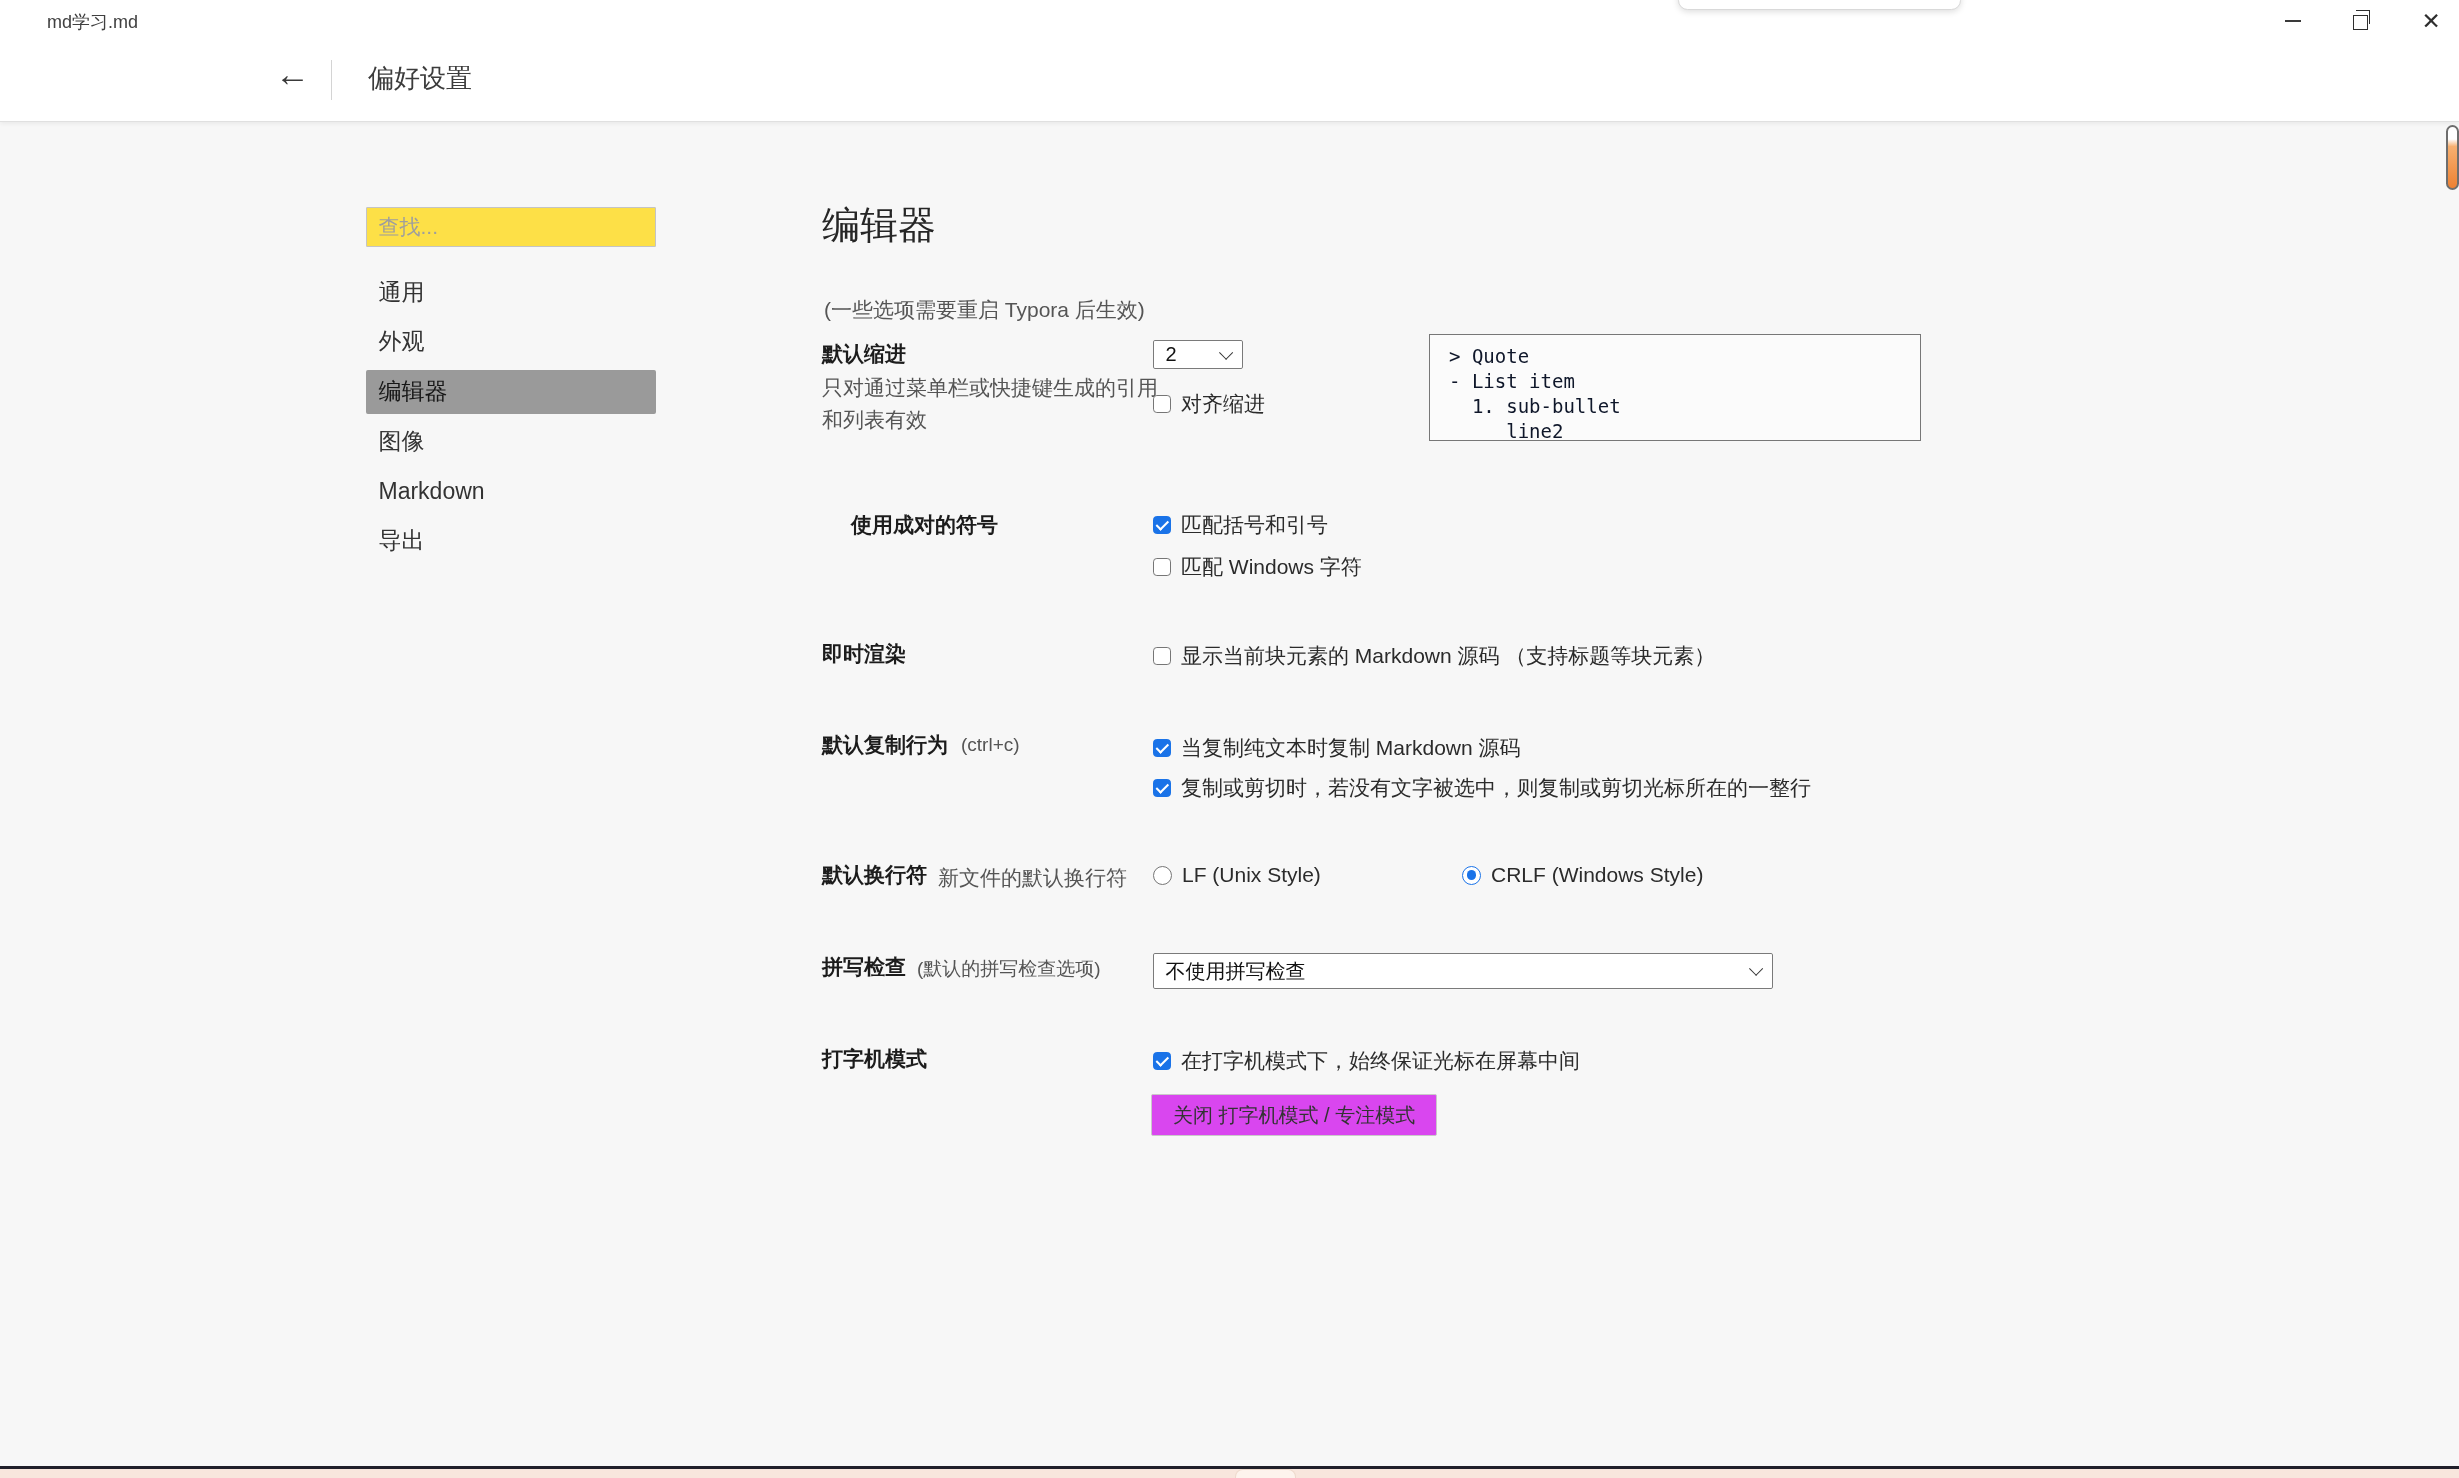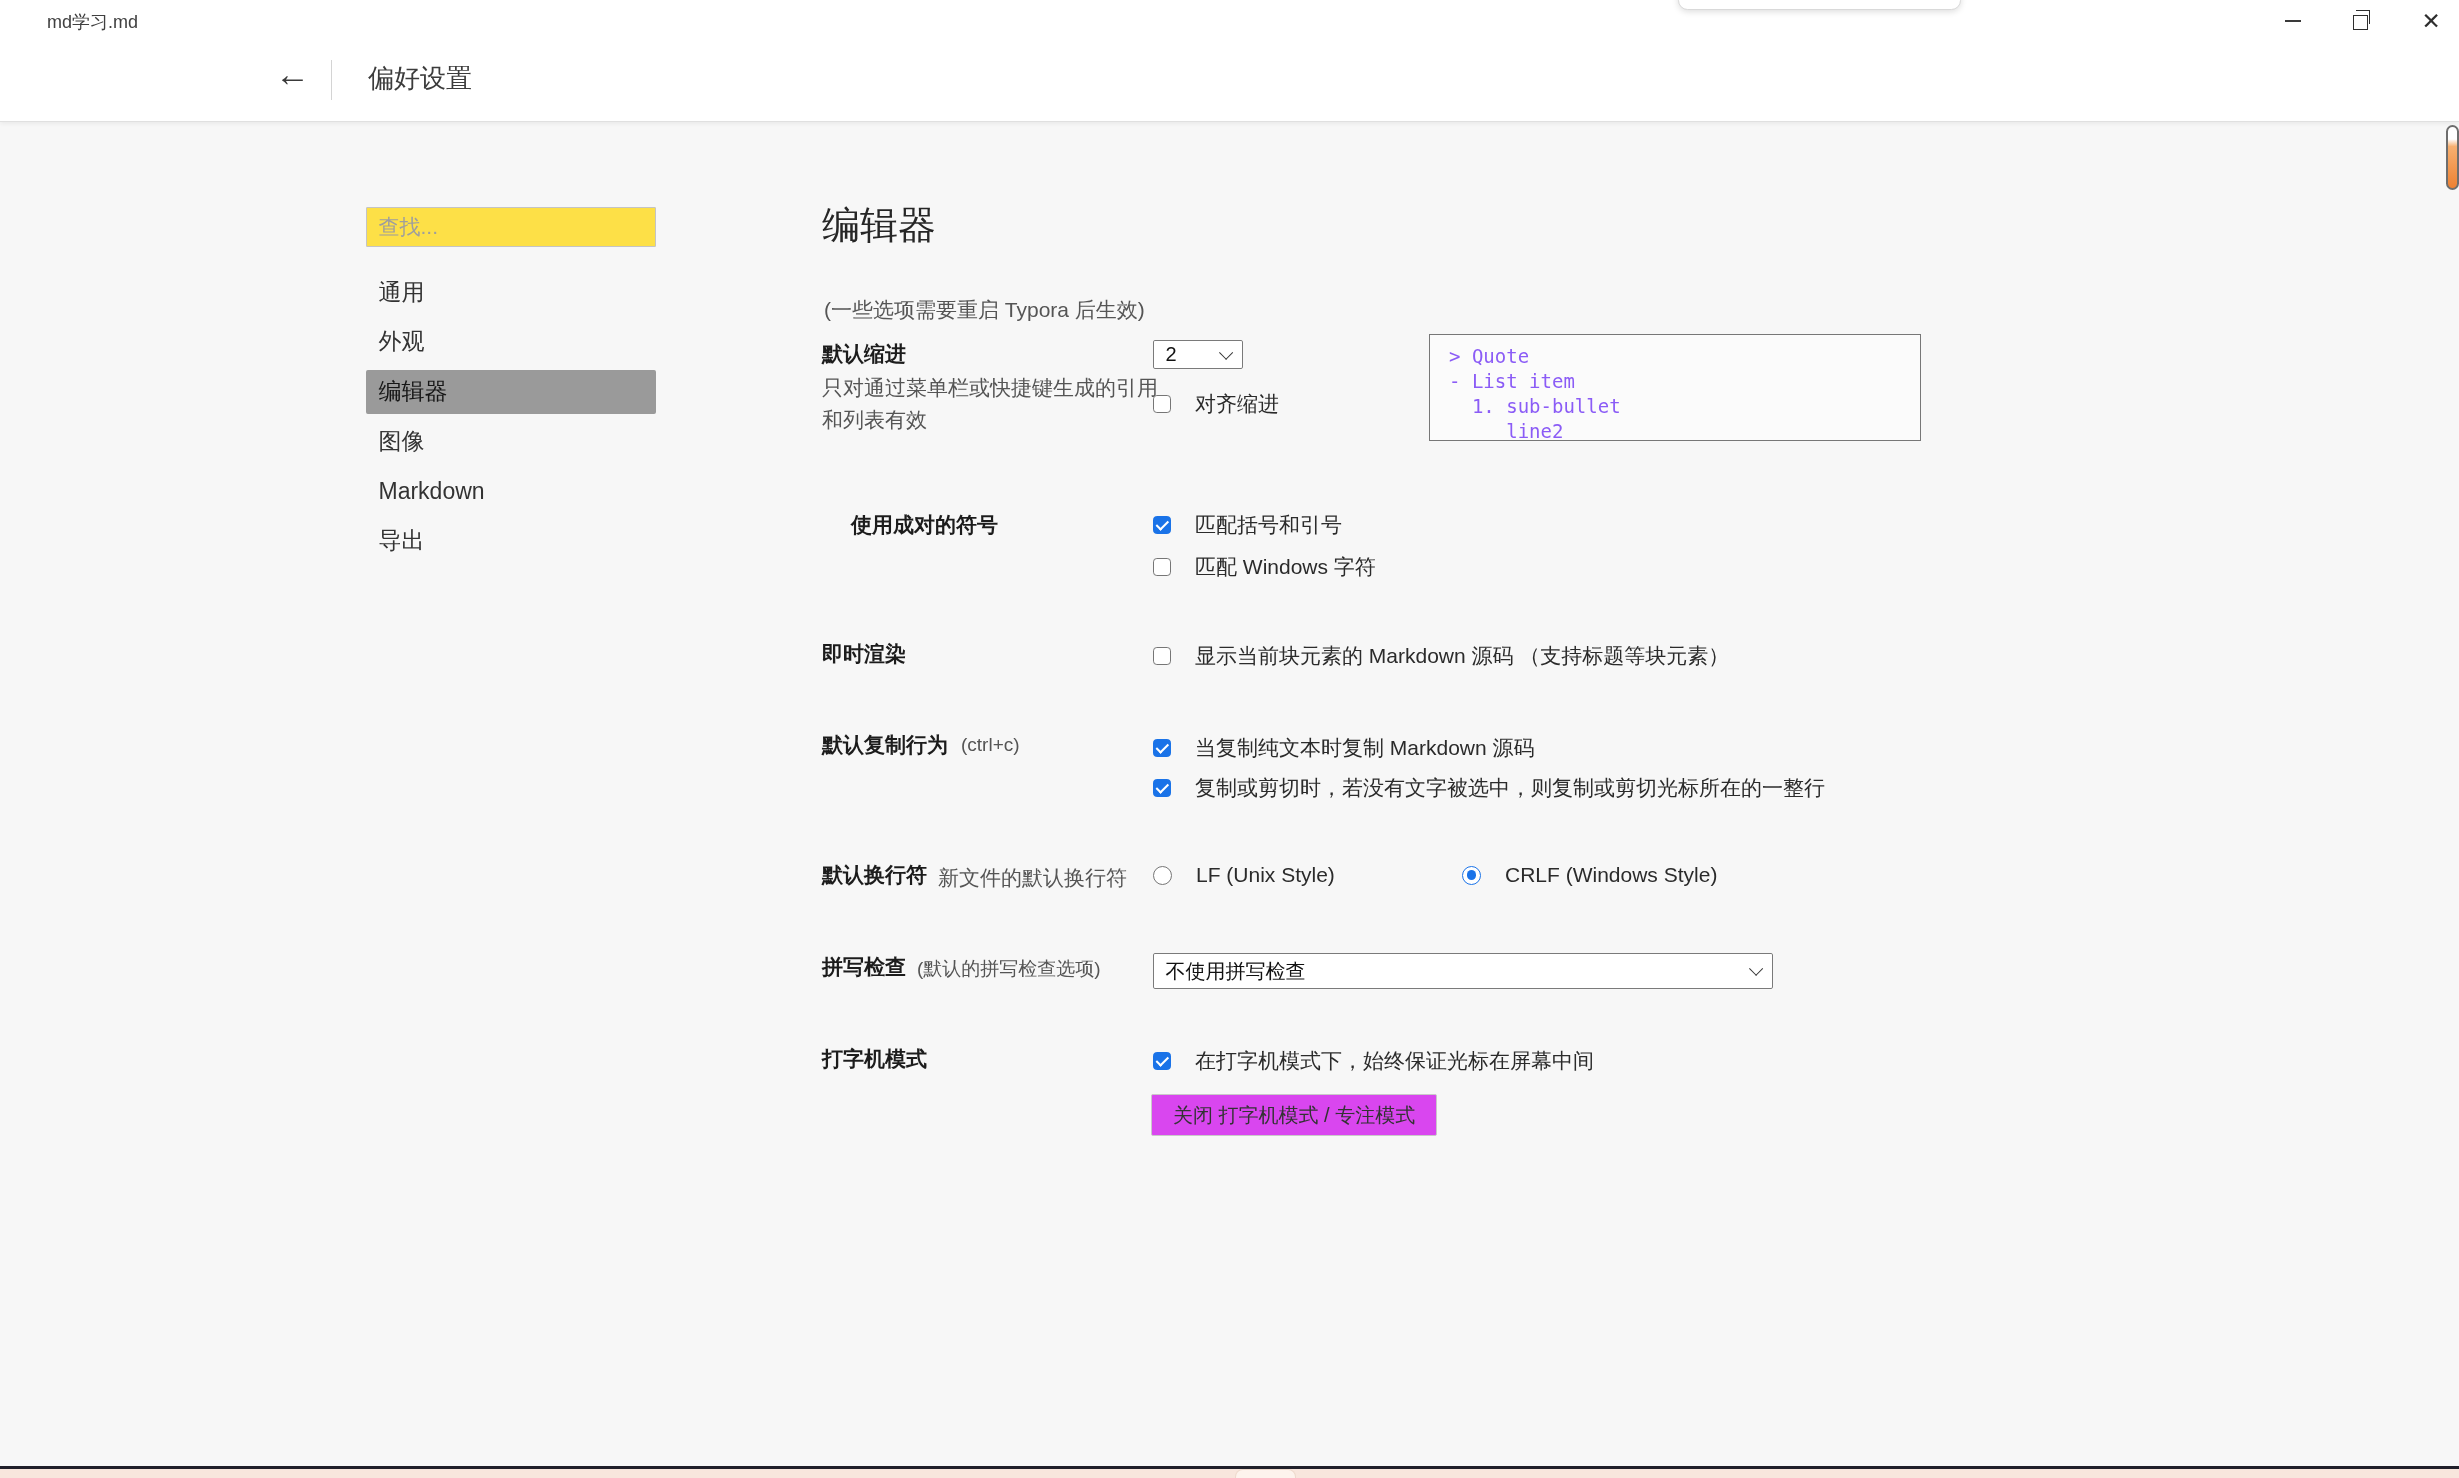--- a/index.html
+++ b/index.html
@@ -33,37 +33,37 @@
   .side-item{height:44px;margin-bottom:5.8px;display:flex;align-items:center;padding-left:12.5px;
              font-size:23px;color:#333;border-radius:1.9px;cursor:default;text-align:center;}
   .side-item.selected{background:#9a9a9a;color:#161616;}
   
   .h1{position:absolute;left:822px;top:200px;font-size:38px;font-weight:500;color:#262626;}
   .note{position:absolute;left:824px;top:296px;font-size:21px;color:#555;}
   .rowlabel{position:absolute;font-size:21px;font-weight:700;color:#1c1c1c;white-space:nowrap;}
   .hint{position:absolute;font-size:19px;color:#555;white-space:nowrap;}
   .subnote{position:absolute;left:822px;top:372px;font-size:21px;color:#555;line-height:32px;}
   
-  .opt{position:absolute;display:flex;align-items:center;gap:24px;font-size:21px;color:#2b2b2b;white-space:nowrap;}
+  .opt{position:absolute;display:flex;align-items:center;gap:10px;font-size:21px;color:#2b2b2b;white-space:nowrap;}
   .cb{width:18px;height:18px;box-sizing:border-box;border:1.9px solid #767676;border-radius:3.8px;
       background:#fff;display:inline-flex;align-items:center;justify-content:center;flex:none;}
   .cb.on{background:#1a73e8;border-color:#1a73e8;}
   .cb.on::after{content:"";width:4.8px;height:9.6px;border:solid #fff;border-width:0 2.4px 2.4px 0;
                 transform:rotate(45deg);margin-top:-2.9px;}
   .radio{width:19px;height:19px;box-sizing:border-box;border:1.9px solid #767676;border-radius:50%;
          background:#fff;display:inline-flex;align-items:center;justify-content:center;flex:none;}
   .radio.on{border-color:#1a73e8;}
   .radio.on::after{content:"";width:9.6px;height:9.6px;border-radius:50%;background:#1a73e8;}
   
   .sel{position:absolute;box-sizing:border-box;border:1px solid #7a7a7a;border-radius:1.9px;background:#fff;
        display:flex;align-items:center;justify-content:space-between;padding:0 11.5px;font-size:20px;color:#111;cursor:default;}
   .chev{width:8.6px;height:8.6px;border:solid #333;border-width:0 0 1.9px 1.9px;transform:rotate(-45deg);margin-top:-3.8px;flex:none;}
   
   .code{position:absolute;left:1429px;top:334px;width:492px;height:107px;box-sizing:border-box;
-        border:1px solid #777;background:#fbfbfb;color:#8b5cf6;
+        border:1px solid #777;background:#fbfbfb;color:#0f172a;
         font-family:"DejaVu Sans Mono","Liberation Mono",monospace;font-size:19px;line-height:25px;
         padding:8.6px 0 0 19px;white-space:pre;}
   
   .btn{position:absolute;left:1151px;top:1094px;height:42px;padding:0 21px;box-sizing:border-box;
        background:#d946ef;border:1px solid #c9c9c9;border-radius:1.9px;font-size:20px;color:#333;
        display:flex;align-items:center;font-family:inherit;cursor:default;}
   
   .scroll-thumb{position:absolute;left:2446px;top:125px;width:12.5px;height:65px;box-sizing:border-box;
                 border:2.9px solid #6e6e6e;border-radius:7.7px;
                 background:linear-gradient(180deg,#ffffff 0%,#ffffff 20%,#f7b070 32%,#ed8133 100%);}

